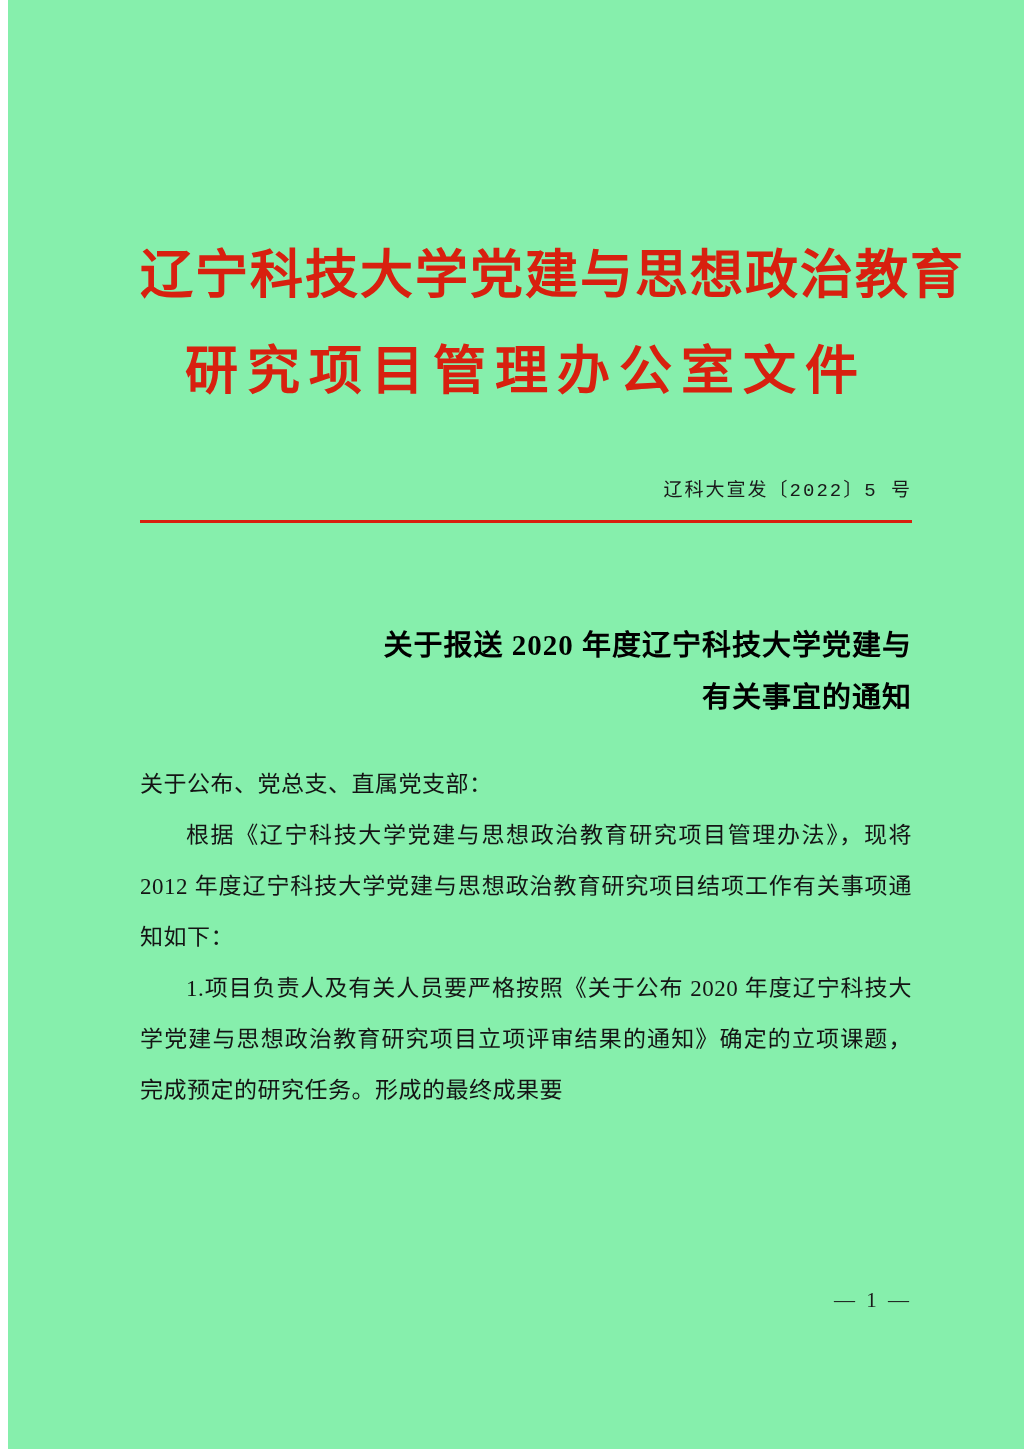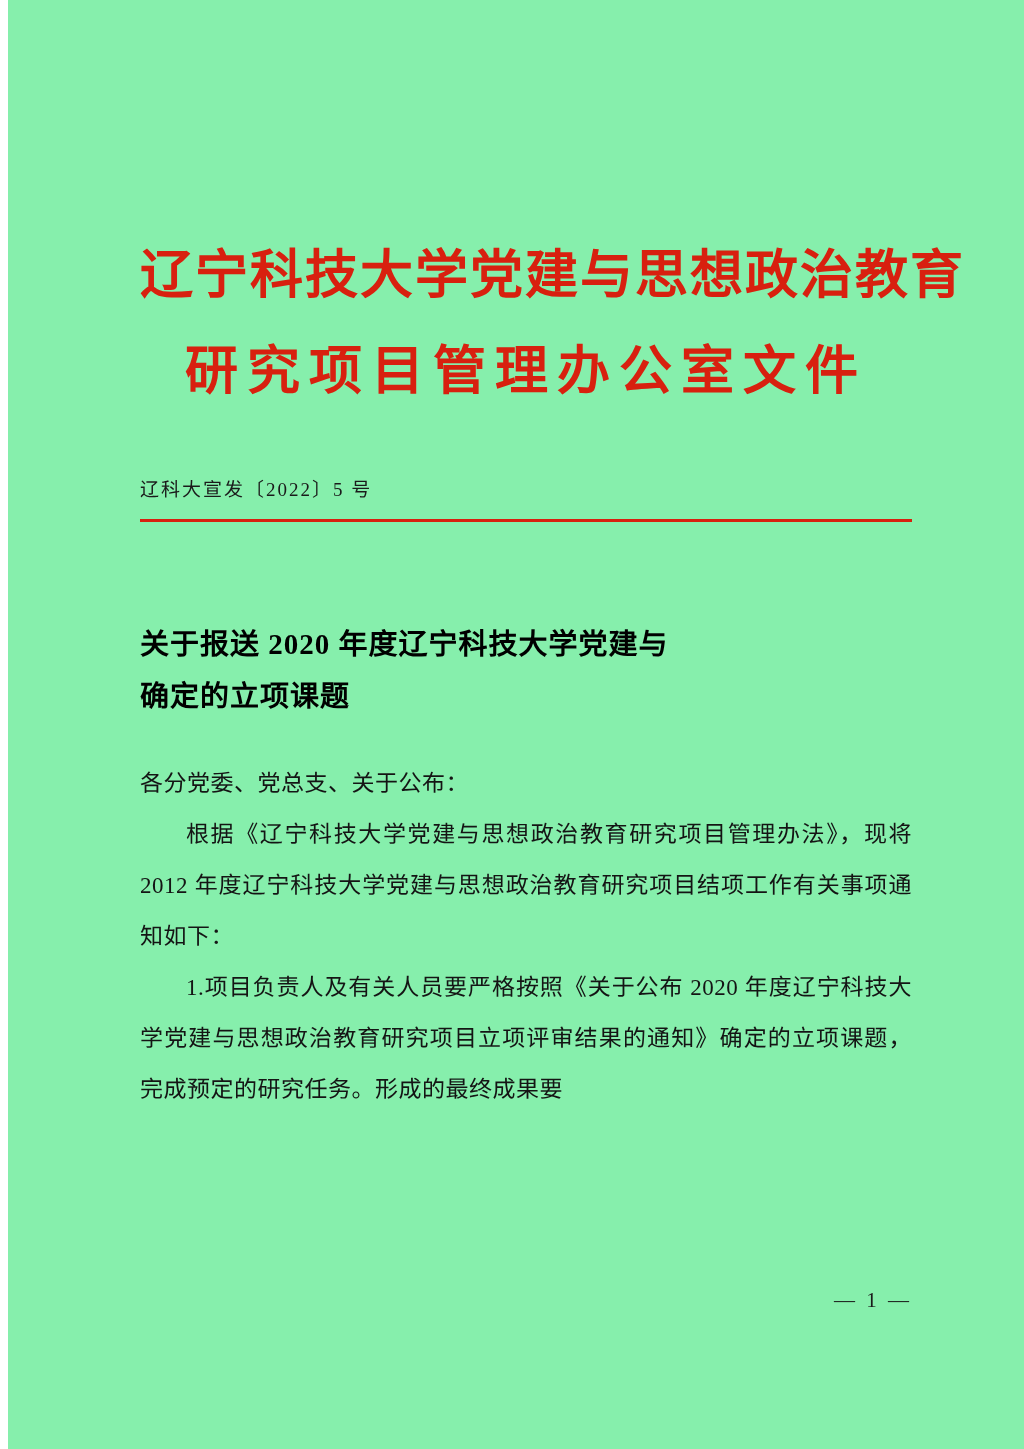--- a/index.html
+++ b/index.html
@@ -46,38 +46,38 @@
     letter-spacing: 2px;
     white-space: nowrap;
   }
   .masthead-line.second {
     letter-spacing: 9px;
     margin-top: 22px;
   }
 
   .doc-number {
     margin-top: 66px;
-    text-align: left;
+    text-align: right;
     font-size: 19px;
     letter-spacing: 2px;
     color: #1a1a1a;
-    font-family: Liberation Serif, serif;
+    font-family: Liberation Mono, monospace;
   }
 
   .red-rule {
     margin-top: 18px;
     height: 3px;
     background: #d8200f;
     width: 100%;
   }
 
   
   .doc-title {
     margin-top: 96px;
-    text-align: left;
+    text-align: right;
     font-weight: bold;
     font-size: 29px;
     line-height: 52px;
     letter-spacing: 1px;
     color: #000;
   }
 
   
   .body-block {
     margin-top: 36px;
@@ -124,25 +124,25 @@
       <div class="masthead-line first">辽宁科技大学党建与思想政治教育</div>
       <div class="masthead-line second">研究项目管理办公室文件</div>
     </div>
 
     <div class="doc-number">辽科大宣发〔2022〕5 号</div>
 
     <div class="red-rule"></div>
 
     <div class="doc-title">
       <div>关于报送 2020 年度辽宁科技大学党建与</div>
-      <div>确定的立项课题</div>
+      <div>有关事宜的通知</div>
     </div>
 
     <div class="body-block">
-      <p class="salutation">各分党委、党总支、关于公布：</p>
+      <p class="salutation">关于公布、党总支、直属党支部：</p>
       <p class="para">根据《辽宁科技大学党建与思想政治教育研究项目管理办法》，现将 2012 年度辽宁科技大学党建与思想政治教育研究项目结项工作有关事项通知如下：</p>
       <p class="para">1.项目负责人及有关人员要严格按照《关于公布 2020 年度辽宁科技大学党建与思想政治教育研究项目立项评审结果的通知》确定的立项课题，完成预定的研究任务。形成的最终成果要</p>
     </div>
 
   </div>
 
   <div class="page-footer">— 1 —</div>
 
 </div>
 

